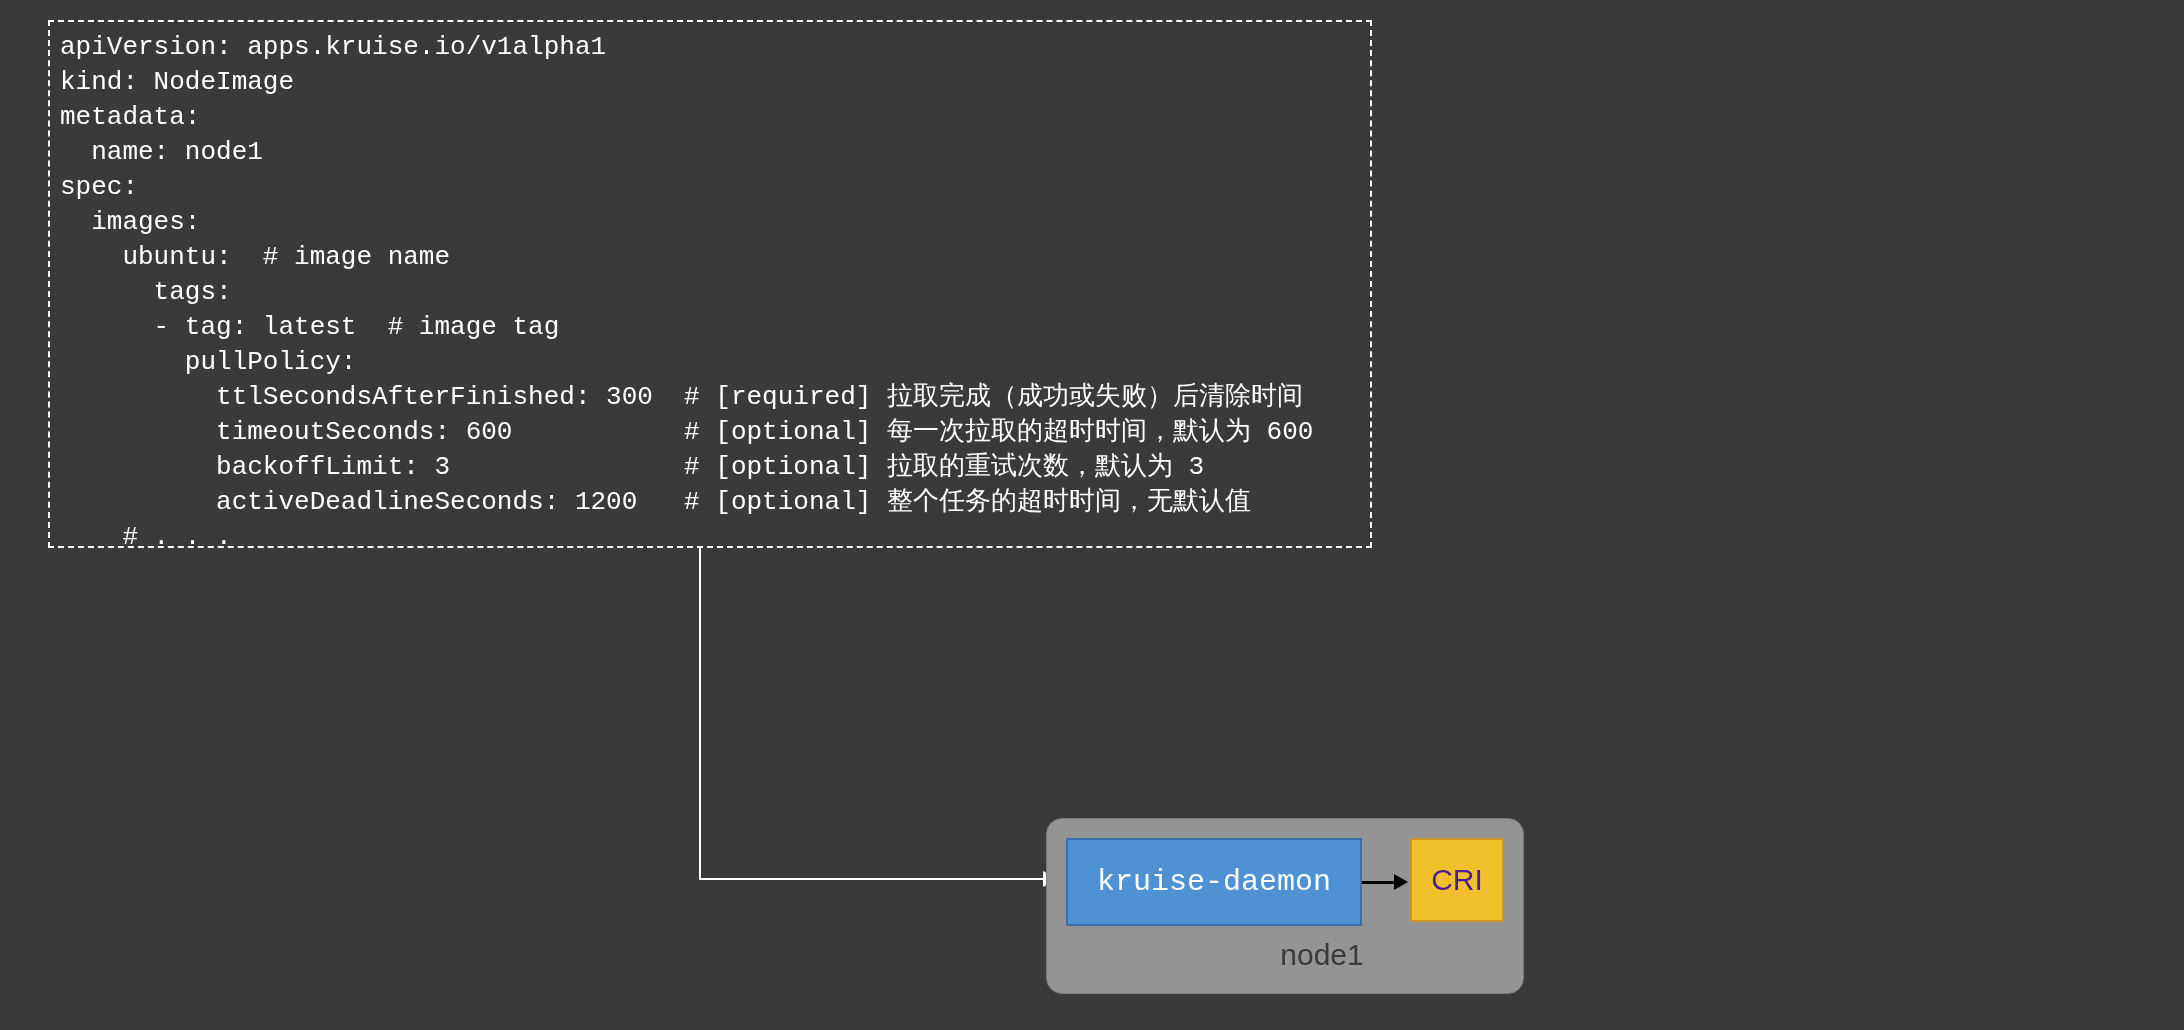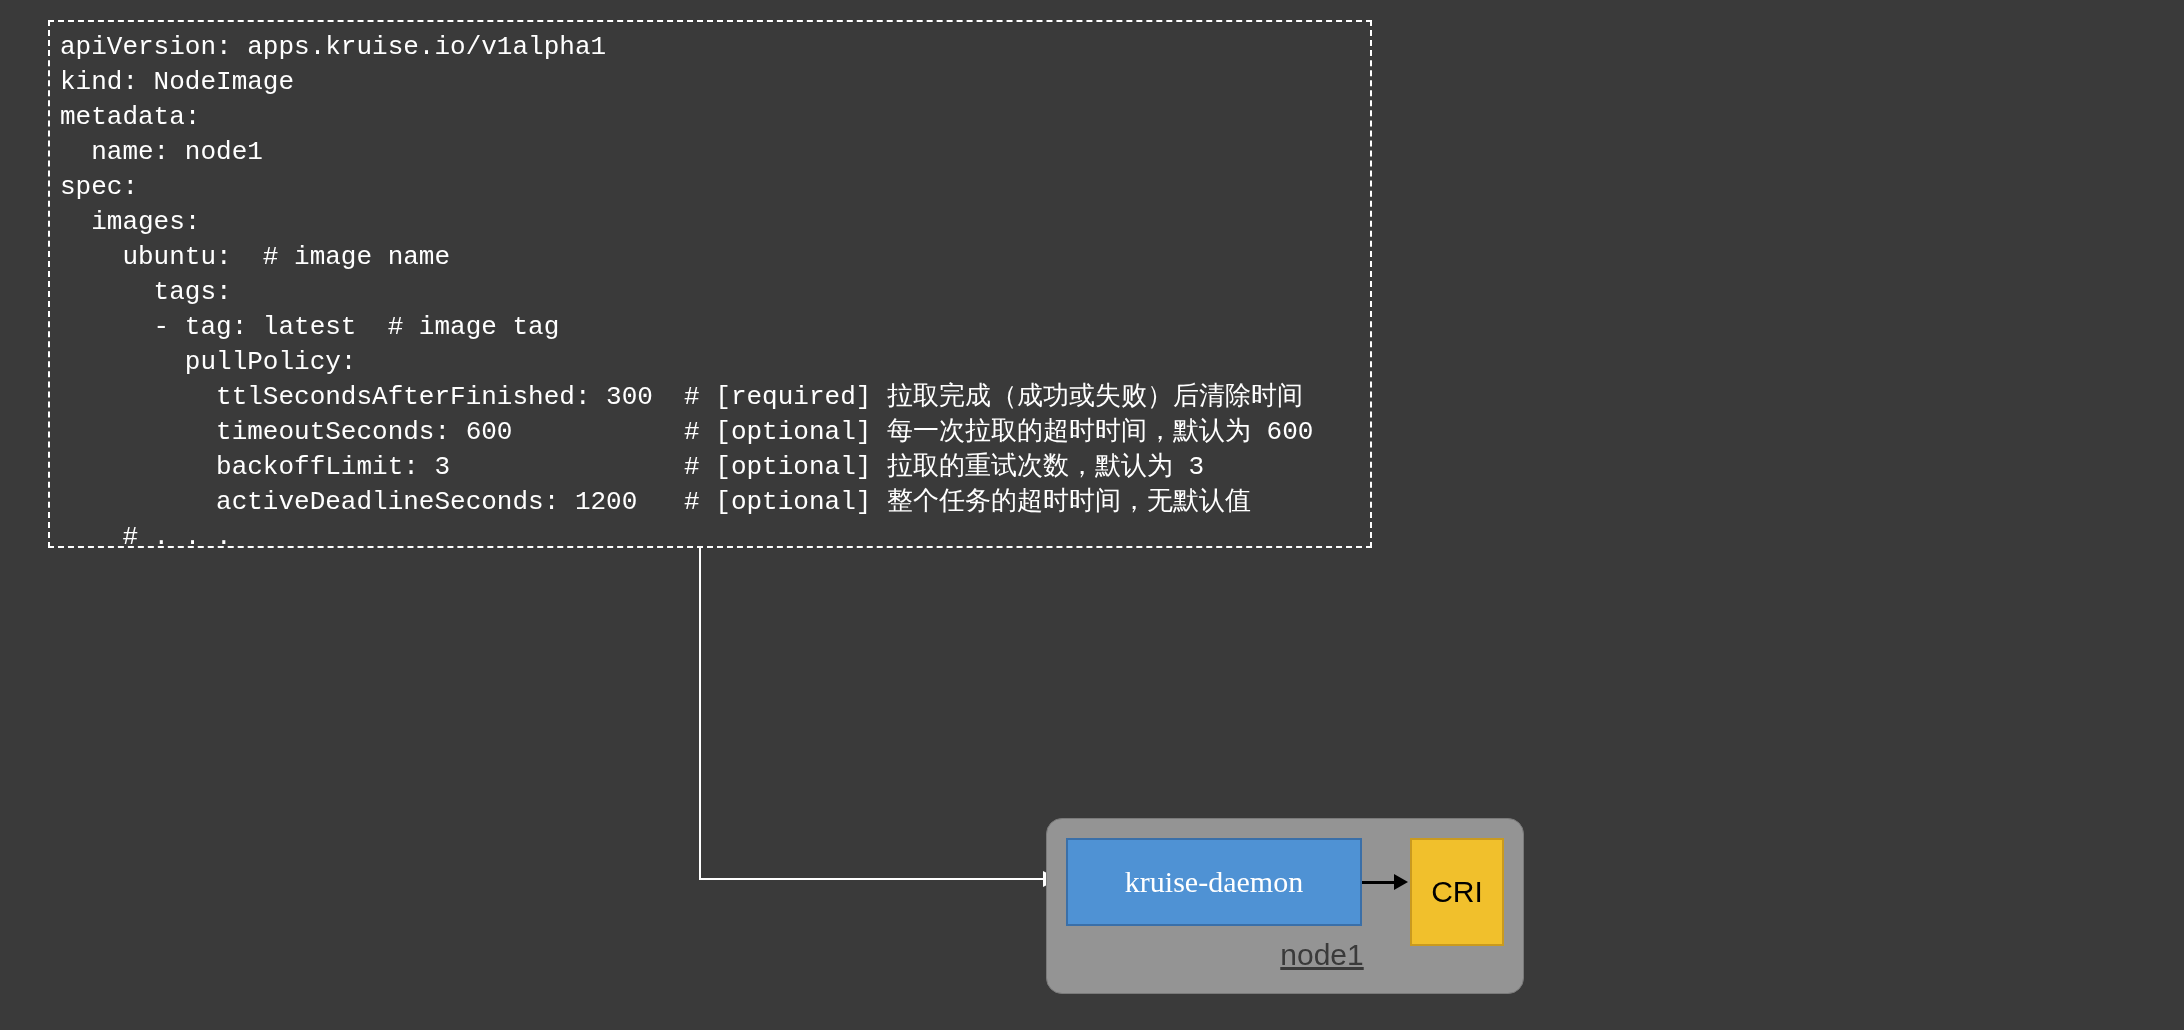--- a/index.html
+++ b/index.html
@@ -44,48 +44,47 @@
       left: 1066px;
       top: 838px;
       width: 296px;
       height: 88px;
       background: #4f92d4;
       border: 2px solid #3a6fa8;
       display: flex;
       align-items: center;
       justify-content: center;
       color: #ffffff;
-      font-family: Liberation Serif, serif;
+      font-family: Liberation Mono, monospace;
       font-size: 30px;
     }
     .cri-box {
       position: absolute;
       left: 1410px;
       top: 838px;
       width: 94px;
-      height: 108px;
+      height: 84px;
       background: #f1c02c;
       border: 2px solid #c99a1f;
       display: flex;
       align-items: center;
       justify-content: center;
-      color: #000000;
+      color: #4c1d95;
       font-family: -apple-system, 'Segoe UI', Arial, sans-serif;
       font-size: 30px;
     }
     .node-label {
       position: absolute;
       left: 1046px;
       top: 938px;
       width: 552px;
       text-align: center;
       color: #3a3a3a;
       font-family: -apple-system, 'Segoe UI', Arial, sans-serif;
       font-size: 30px;
-      text-decoration: underline;
     }
     .arrow1-v {
       position: absolute;
       left: 699px;
       top: 548px;
       width: 2px;
       height: 330px;
       background: #ffffff;
     }
     .arrow1-h {

